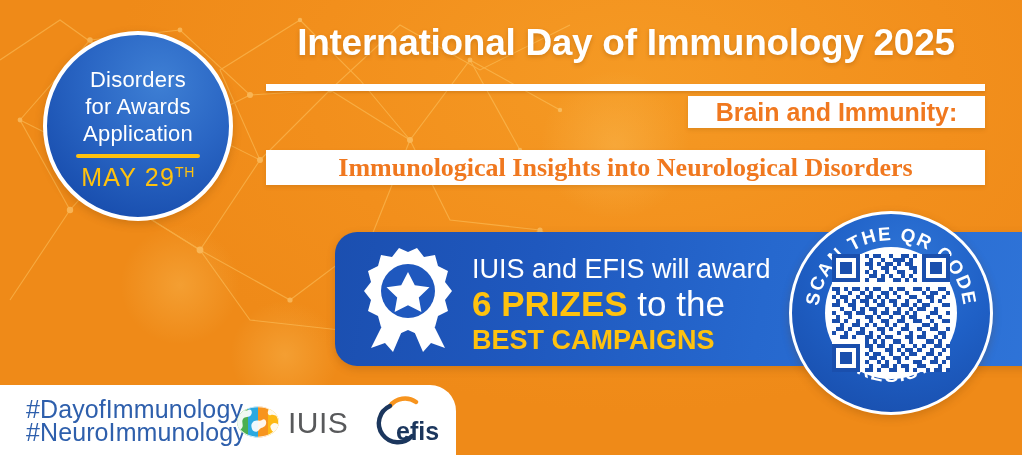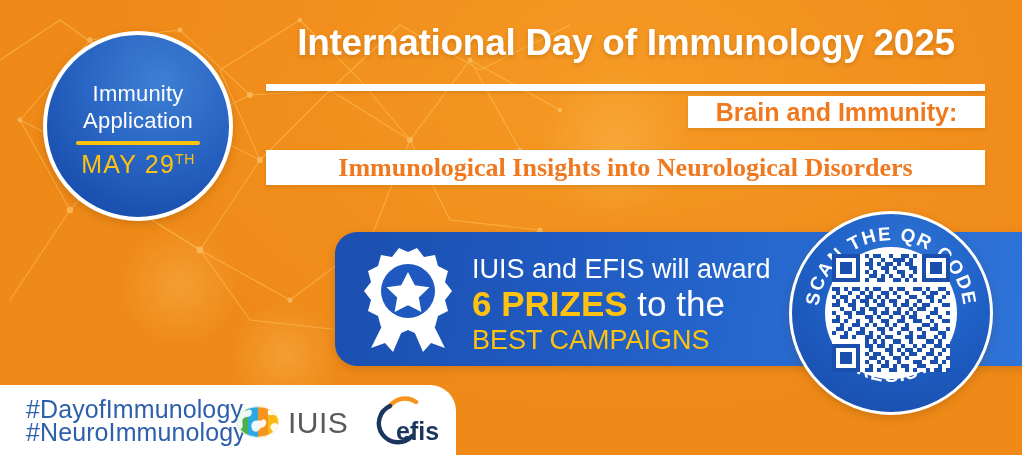--- a/index.html
+++ b/index.html
@@ -146,21 +146,21 @@
     white-space: nowrap;
   }
   .prize-l2 {
     font-size: 35px;
     line-height: 36px;
     white-space: nowrap;
   }
   .prize-l3 {
     font-size: 27px;
     line-height: 36px;
-    font-weight: normal;
+    font-weight: bold;
     color: #FFC20E;
     white-space: nowrap;
   }
   .hl {
     color: #FFC20E;
     font-weight: bold;
   }
   
   .qr-badge {
     position: absolute;
@@ -263,21 +263,22 @@
   <div class="bg-glow" style="left:540px; top:70px; width:150px; height:150px;"></div>
   <div class="bg-glow" style="left:230px; top:300px; width:110px; height:110px;"></div>
 
   <div class="title">International Day of Immunology 2025</div>
   <div class="title-rule"></div>
 
   <div class="theme-box" id="theme-line1">Brain and Immunity:</div>
   <div class="theme-box" id="theme-line2">Immunological Insights into Neurological Disorders</div>
 
   <div class="deadline-badge">
-    <div class="deadline-line">Immunity</div>
+    <div class="deadline-line">Disorders</div>
+    <div class="deadline-line">for Awards</div>
     <div class="deadline-line">Application</div>
     <div class="deadline-divider"></div>
     <div class="deadline-date"><span>MAY 29</span><sup>TH</sup></div>
   </div>
 
   <div class="prize-banner">
     <svg class="medal-icon" viewBox="0 0 102 104">
       <path fill="#ffffff" d="M30,68 L14,100 L28,95 L36,104 L48,76 Z"></path>
       <path fill="#ffffff" d="M72,68 L88,100 L74,95 L66,104 L54,76 Z"></path>
       <path fill="#ffffff" d="M51,4 L60,0 L67,9 L78,7 L81,18 L91,23 L88,34 L95,43 L88,52 L91,63 L81,68 L78,79 L67,77 L60,86 L51,82 L42,86 L35,77 L24,79 L21,68 L11,63 L14,52 L7,43 L14,34 L11,23 L21,18 L24,7 L35,9 L42,0 Z"></path>

